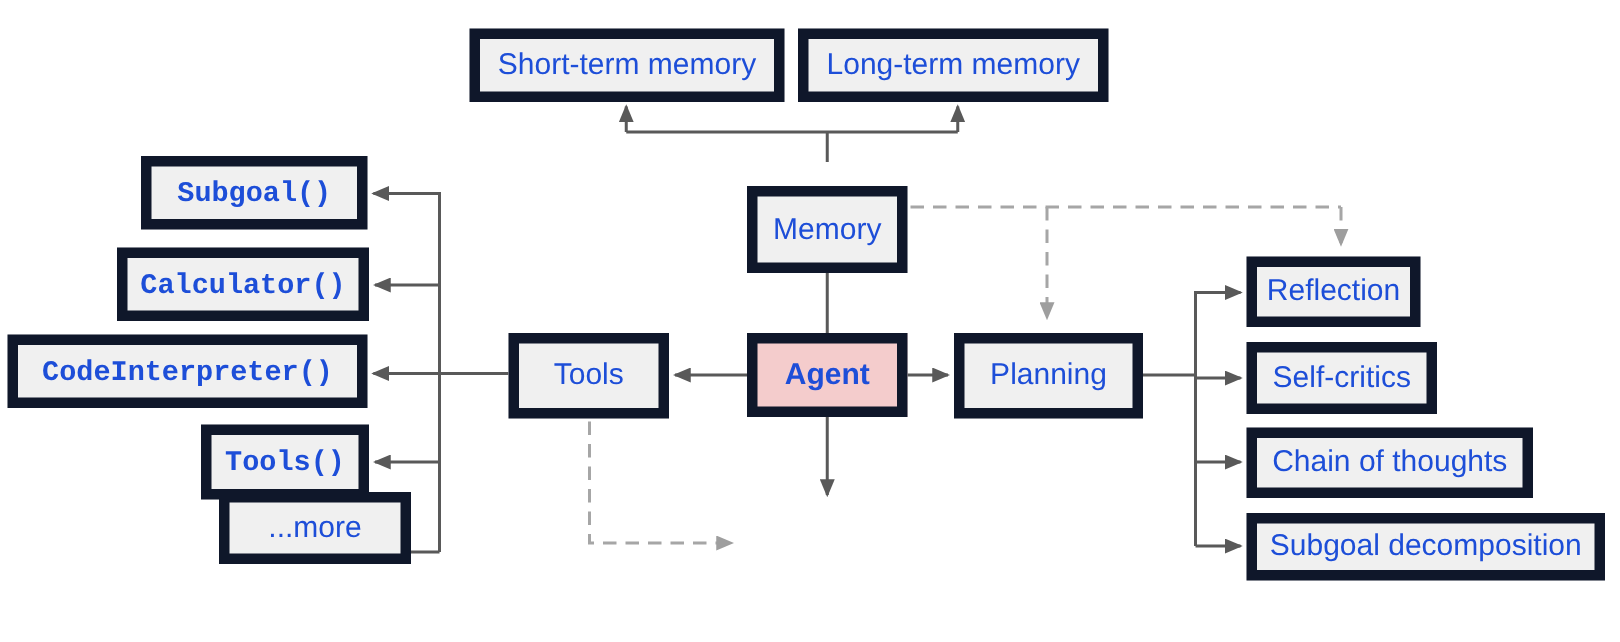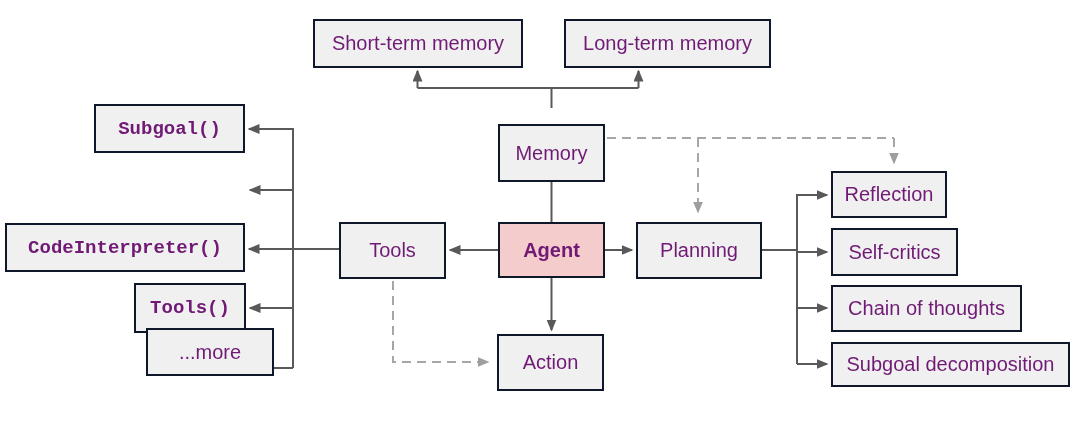--- a/index.html
+++ b/index.html
@@ -8,38 +8,38 @@
     width:1080px;height:428px;
     background:#ffffff;
     font-family:"Liberation Sans", sans-serif;
     overflow:hidden;
   }
   .edges{position:absolute;left:0;top:0;width:1080px;height:428px;}
   .node{
     position:absolute;
     box-sizing:border-box;
     background:#f0f0f0;
-    border:2px solid #0f172a;
+    border:7px solid #0f172a;
     display:flex;align-items:center;justify-content:center;
-    font-size:20px;color:#701a75;
+    font-size:20px;color:#1d4ed8;
     white-space:nowrap;
     z-index:2;
   }
   .node.mono{
     font-family:"Liberation Mono", monospace;
     font-weight:bold;
     font-size:19px;
   }
   .node.accent{
     background:#f4cccc;
     font-weight:bold;
   }
   
   #n-short-term      {left:313px; top:19px;  width:210px; height:49px;}
-  #n-long-term       {left:532px; top:19px;  width:207px; height:49px;margin-left:32px;}
+  #n-long-term       {left:532px; top:19px;  width:207px; height:49px;}
   #n-memory          {left:498px; top:108px; width:107px; height:58px;margin-top:16px;}
   #n-agent           {left:498px; top:222px; width:107px; height:56px;}
   #n-tools           {left:339px; top:222px; width:107px; height:57px;}
   #n-action          {left:497px; top:334px; width:107px; height:57px;}
   #n-planning        {left:636px; top:222px; width:126px; height:57px;}
   #n-calendar        {left:94px;  top:104px; width:151px; height:49px;}
   #n-calculator      {left:78px;  top:165px; width:168px; height:49px;}
   #n-codeinterpreter {left:5px;   top:223px; width:240px; height:49px;}
   #n-search          {left:134px; top:283px; width:112px; height:50px;}
   #n-more            {left:102px; top:328px; width:128px; height:48px;margin-left:44px;}
@@ -96,24 +96,24 @@
       <line x1="894" y1="138" x2="894" y2="163" marker-end="url(#ah-gray)"></line>
       <path d="M393,281 V362 H488" marker-end="url(#ah-gray)"></path>
     </g>
   </svg>
 
   <div class="node" id="n-short-term">Short-term memory</div>
   <div class="node" id="n-long-term">Long-term memory</div>
   <div class="node" id="n-memory">Memory</div>
   <div class="node accent" id="n-agent">Agent</div>
   <div class="node" id="n-tools">Tools</div>
-  <div class="node" id="n-action">Action</div>
   <div class="node" id="n-planning">Planning</div>
 
   <div class="node mono" id="n-calendar">Subgoal()</div>
+  <div class="node mono" id="n-calculator">Calculator()</div>
   <div class="node mono" id="n-codeinterpreter">CodeInterpreter()</div>
   <div class="node mono" id="n-search">Tools()</div>
   <div class="node" id="n-more">...more</div>
 
   <div class="node" id="n-reflection">Reflection</div>
   <div class="node" id="n-selfcritics">Self-critics</div>
   <div class="node" id="n-chain">Chain of thoughts</div>
   <div class="node" id="n-subgoal">Subgoal decomposition</div>
 
 </div>

